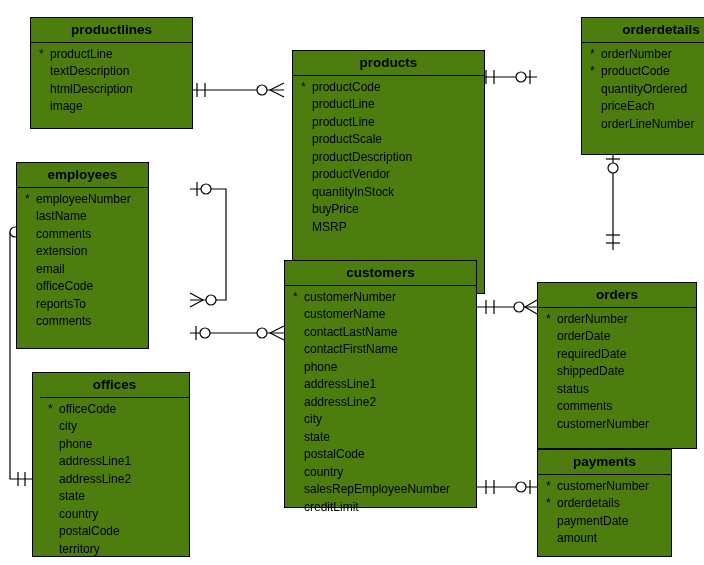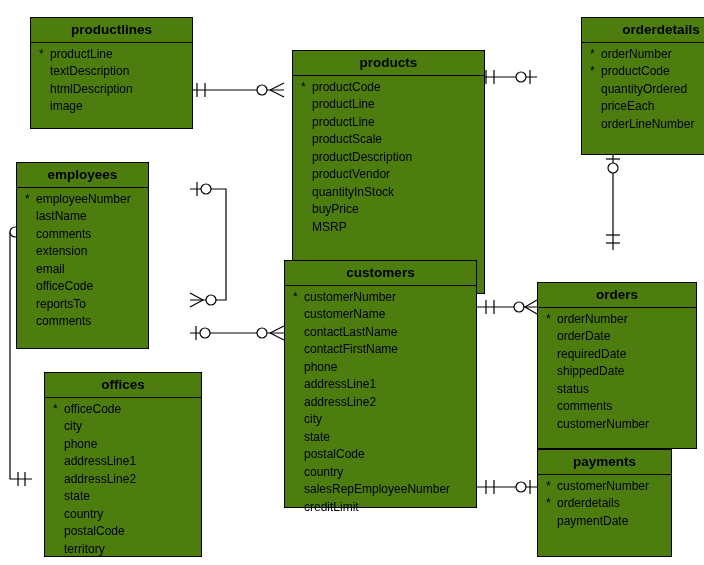--- a/index.html
+++ b/index.html
@@ -38,21 +38,21 @@
   }
   .pk{display:inline-block;width:11px;flex:0 0 11px;}
   .fname{display:inline-block;}
   
   #e-productlines{left:30px; top:17px;  width:163px;height:112px;}
   #e-products    {left:292px;top:18px;  width:193px;height:244px;margin-top:32px;}
   #e-orderdetails{left:537px;top:17px;  width:160px;height:138px;margin-left:44px;}
   #e-employees   {left:16px; top:162px; width:133px;height:187px;}
   #e-customers   {left:284px;top:260px; width:193px;height:248px;}
   #e-orders      {left:537px;top:250px; width:160px;height:167px;margin-top:32px;}
-  #e-offices     {left:44px; top:372px; width:158px;height:185px;}
+  #e-offices     {left:32px; top:372px; width:158px;height:185px;padding-left:7px;}
   #e-payments    {left:537px;top:449px; width:135px;height:108px;}
 </style>
 </head>
 <body>
 
 <div class="canvas">
 
   <svg class="connectors" width="704" height="565" viewBox="0 0 704 565" stroke="#000000" stroke-width="1.2" fill="none">
 
     <g>
@@ -403,16 +403,20 @@
         <span class="fname">customerNumber</span>
       </div>
         <div class="field-row">
         <span class="pk">*</span>
         <span class="fname">orderdetails</span>
       </div>
         <div class="field-row">
         <span class="pk"></span>
         <span class="fname">paymentDate</span>
       </div>
+        <div class="field-row">
+        <span class="pk"></span>
+        <span class="fname">amount</span>
+      </div>
       </div>
   </div>
 
 </div>
 
 </body></html>

